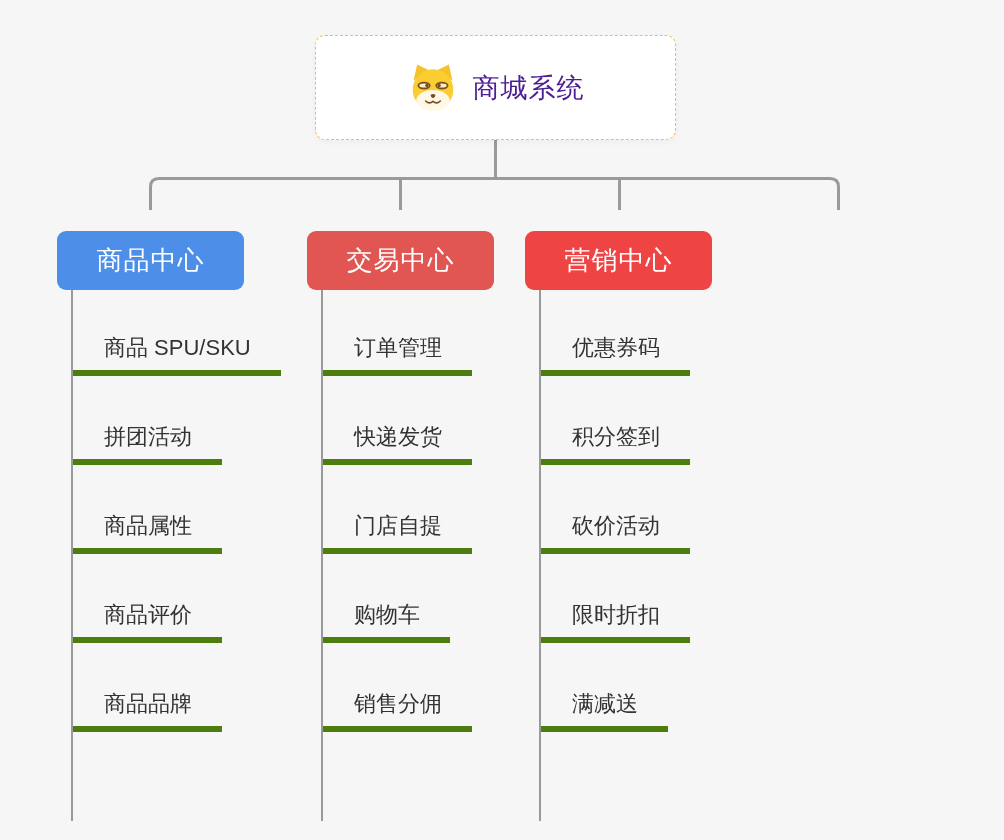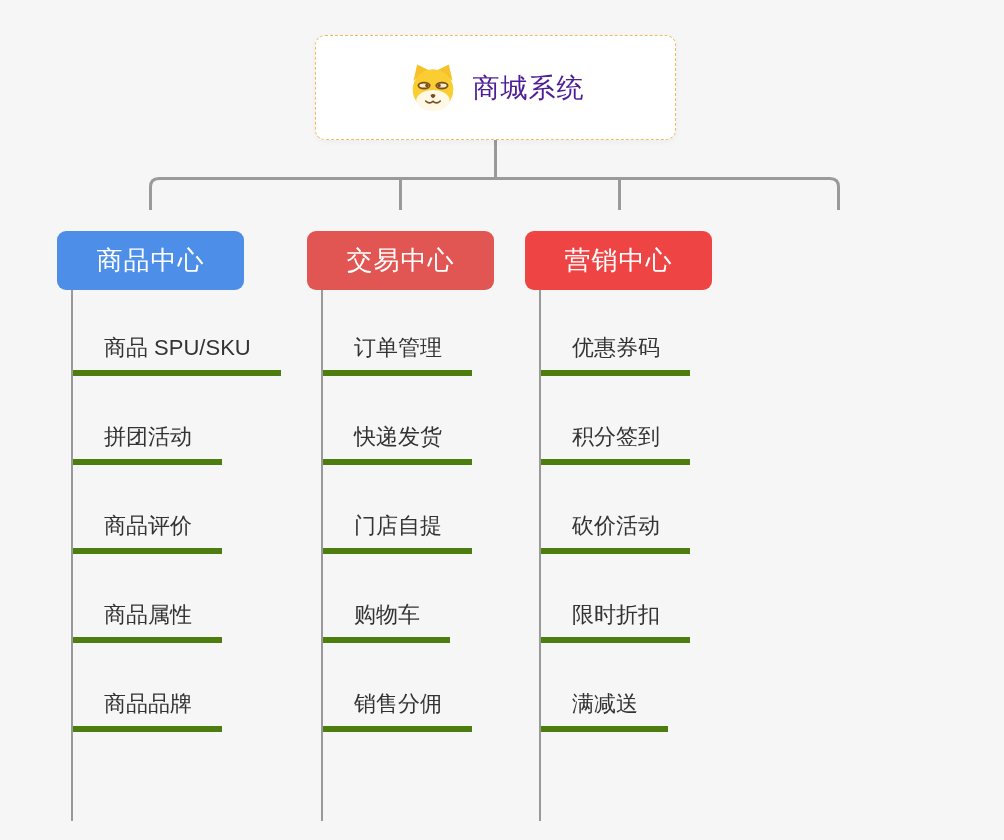--- a/index.html
+++ b/index.html
@@ -110,24 +110,24 @@
   <div class="branch-col col-product">
     <div class="branch-box" style="background: rgb(77, 143, 232);">商品中心</div>
     <div class="tree-line"></div>
     <div class="leaf-row first">
         <span class="leaf">商品 SPU/SKU</span>
       </div>
     <div class="leaf-row">
         <span class="leaf">拼团活动</span>
       </div>
     <div class="leaf-row">
-        <span class="leaf">商品评价</span>
+        <span class="leaf">商品属性</span>
       </div>
     <div class="leaf-row">
-        <span class="leaf">商品属性</span>
+        <span class="leaf">商品评价</span>
       </div>
     <div class="leaf-row">
         <span class="leaf">商品品牌</span>
       </div>
   </div>
 
   <div class="branch-col col-trade">
     <div class="branch-box" style="background: rgb(225, 86, 83);">交易中心</div>
     <div class="tree-line"></div>
     <div class="leaf-row first">

